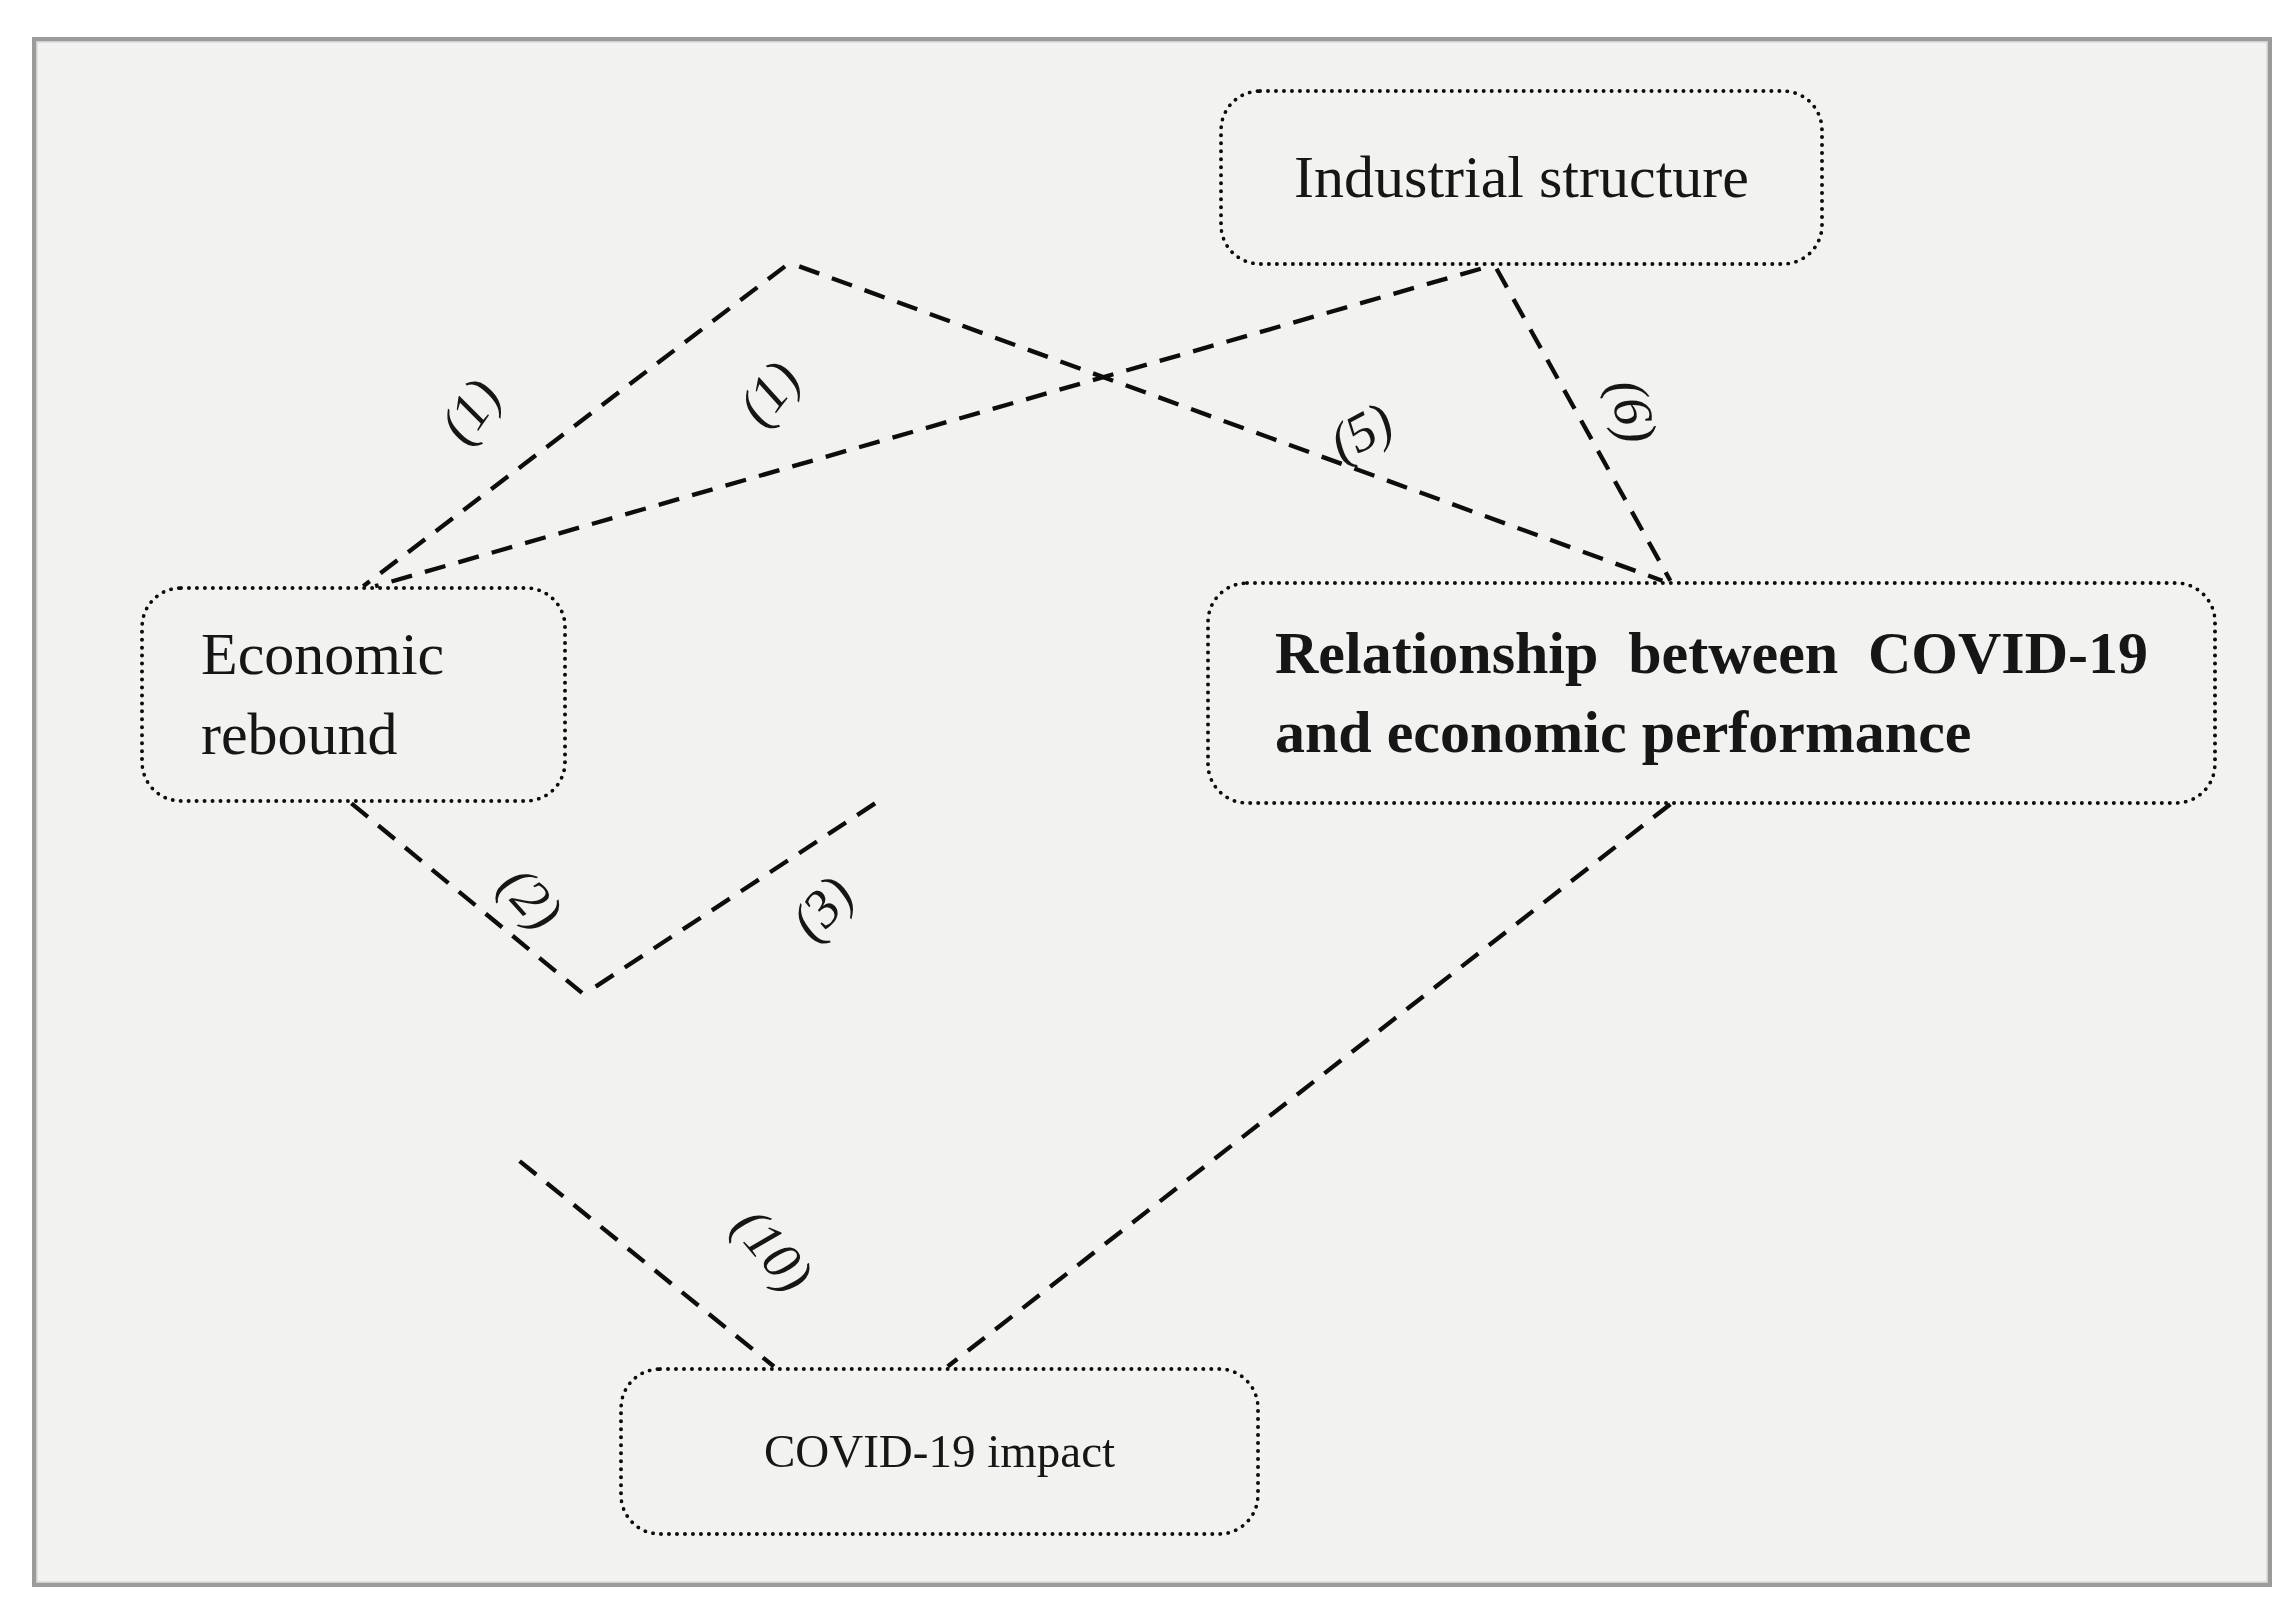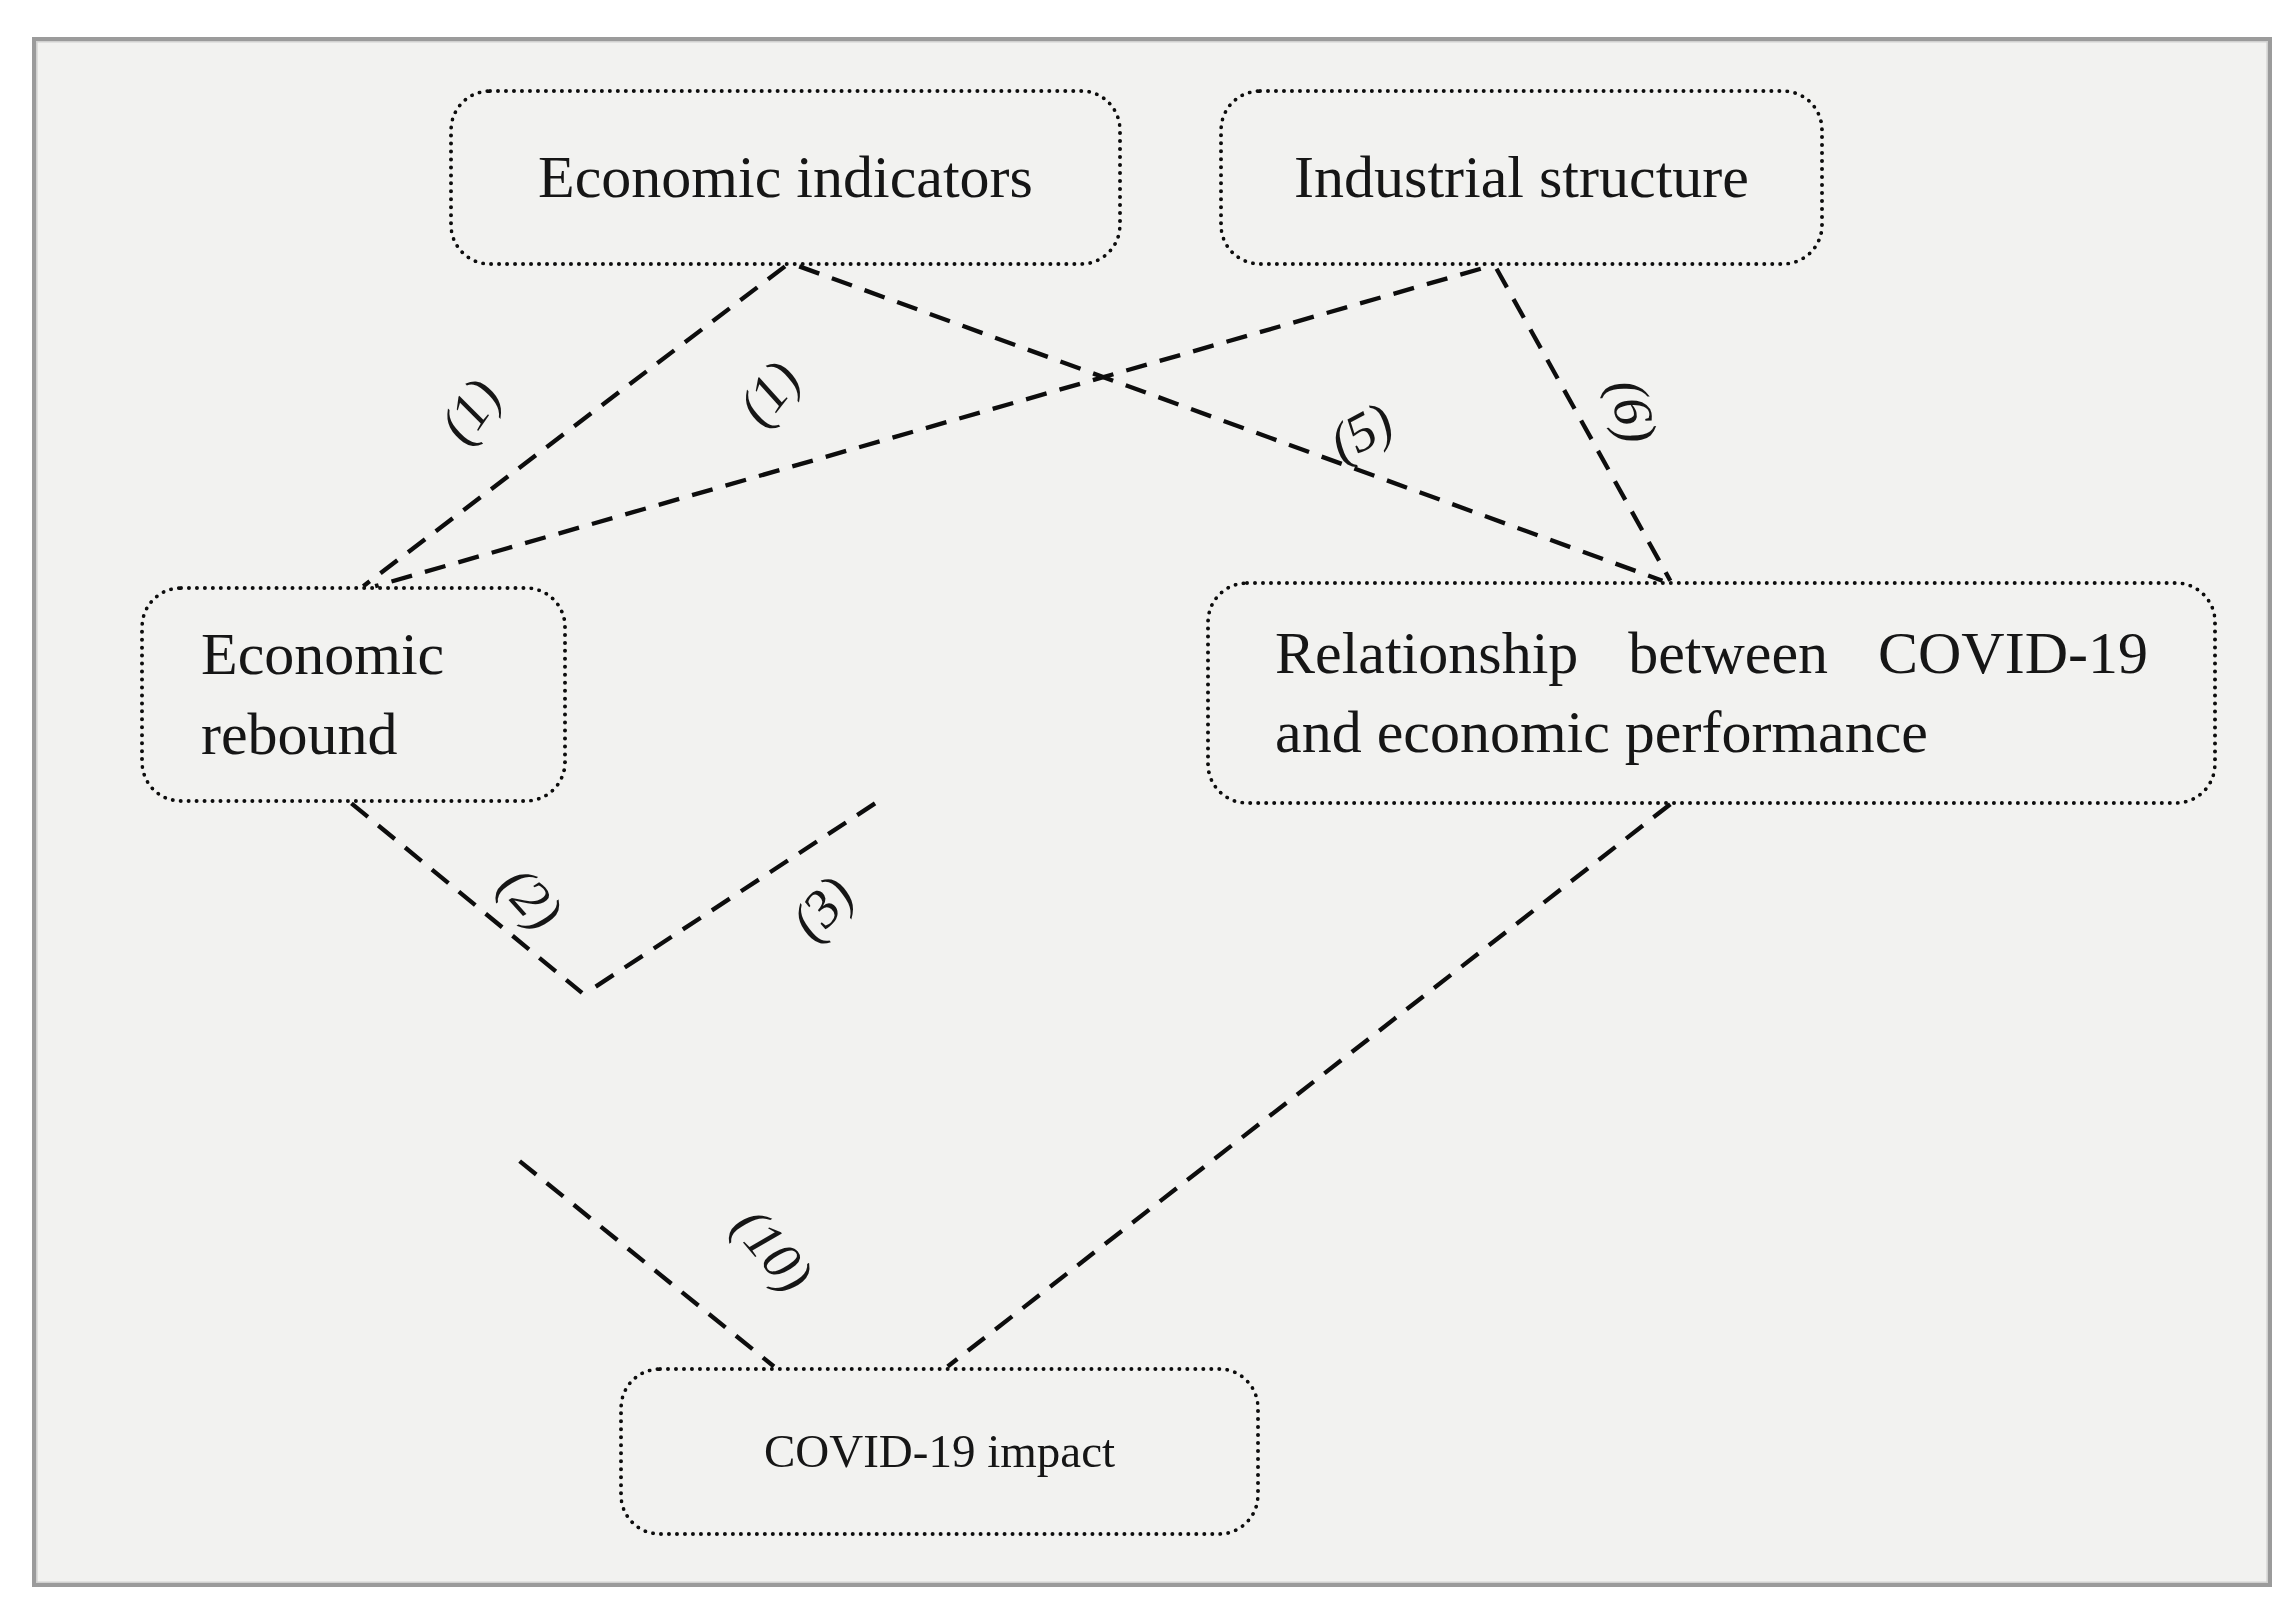--- a/index.html
+++ b/index.html
@@ -54,21 +54,21 @@
     line-height: 1.32;
     background: transparent;
   }
   .node .nlabel { display: block; }
   .node.center { align-items: center; text-align: center; }
   #node-economic-indicators { left: 449px;  top: 89px;  width: 673px;  height: 177px; }
   #node-industrial-structure{ left: 1219px; top: 89px;  width: 605px;  height: 177px; }
   #node-economic-rebound    { left: 140px;  top: 586px;  width: 427px;  height: 217px; padding-left: 57px; padding-right: 8px; }
   #node-recovery-vulnerability { left: 667px; top: 586px; width: 471px; height: 217px; padding-left: 49px; padding-right: 6.3px; }
   #node-relationship        { left: 1206px; top: 581px;  width: 1011px; height: 224px; padding: 0 65px; }
-  #node-relationship .nlabel { width: 100%; text-align: justify; }
+  #node-relationship .nlabel { width: 100%; text-align: justify; font-weight: bold; }
   #node-recovery-shape      { left: 303px;  top: 993px; width: 540px;  height: 168px; }
   #node-covid-impact        { left: 619px;  top: 1367px; width: 641px;  height: 169px; font-size: 47px; }
   
   .elabel {
     position: absolute;
     color: #161616;
     font-style: italic;
     font-size: 54px;
     white-space: nowrap;
     pointer-events: none;
@@ -85,23 +85,20 @@
     <line x1="994" y1="337" x2="460" y2="742"></line>
     <line x1="1875" y1="340" x2="475" y2="742"></line>
     <line x1="445" y1="1017" x2="737" y2="1257"></line>
     <line x1="1108" y1="1017" x2="742" y2="1257"></line>
     <line x1="1012" y1="337" x2="2105" y2="735"></line>
     <line x1="1895" y1="340" x2="2115" y2="735"></line>
     <line x1="658" y1="1470" x2="980" y2="1730"></line>
     <line x1="2115" y1="1018" x2="1200" y2="1730"></line>
   </svg>
 
-  <div class="node center" id="node-economic-indicators">
-    <span class="nlabel">Economic indicators</span>
-  </div>
 
   <div class="node" id="node-economic-rebound">
     <span class="nlabel">Economic rebound</span>
   </div>
 
   <div class="node center" id="node-industrial-structure">
     <span class="nlabel">Industrial structure</span>
   </div>
 
 

